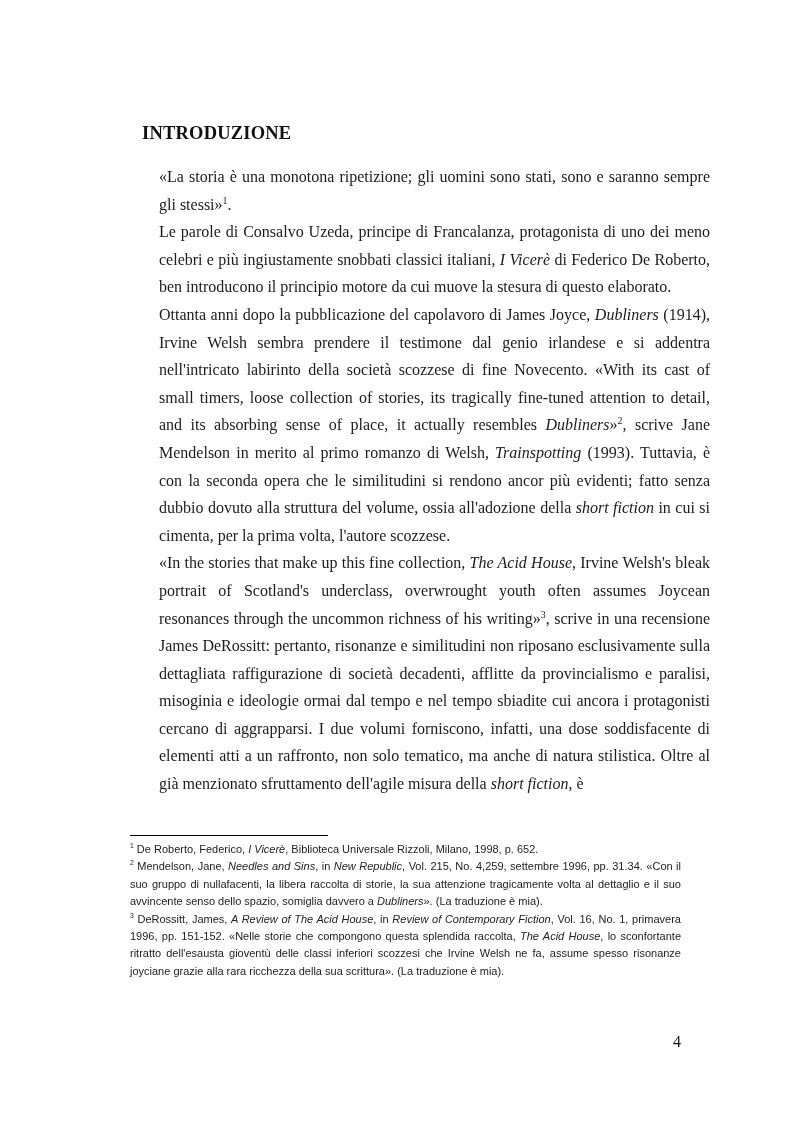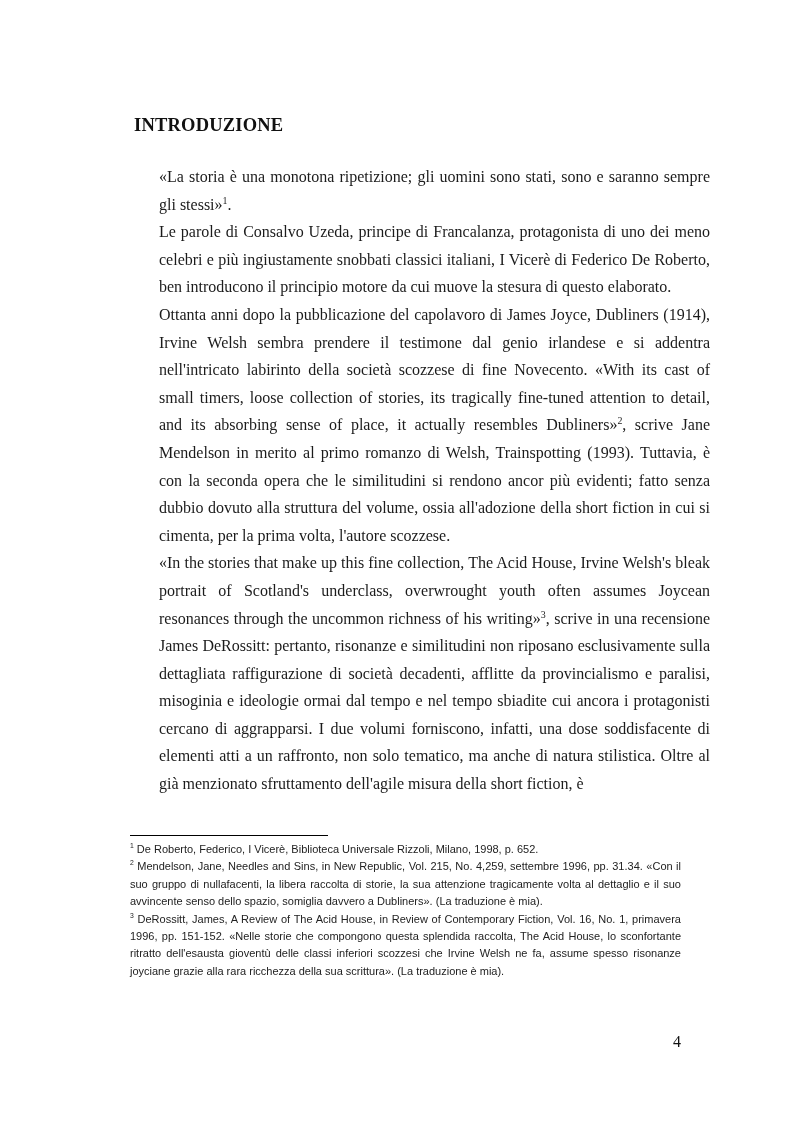--- a/index.html
+++ b/index.html
@@ -11,21 +11,21 @@
     color: #1b1b1b;
     overflow: hidden;
   }
   .page {
     position: absolute; inset: 0;
     background: #ffffff;
   }
   .title {
     position: absolute;
     left: 130px; top: 111px;
-    margin: 4px;
+    margin: 12px;
     font-size: 18.5px;
     font-weight: 700;
     letter-spacing: 0.2px;
     color: #111111;
   }
   .body-text {
     position: absolute;
     left: 130px; top: 163px;
     width: 551px;
     margin-left: 29px;
@@ -62,21 +62,21 @@
     hyphens: none;
   }
   .page-number {
     position: absolute;
     left: 130px; top: 1033px;
     width: 551px;
     text-align: right;
     font-size: 16px;
     color: #111111;
   }
-  .italic { }
+  .italic { font-style: italic; }
 </style>
 </head>
 <body>
 
 <div class="page">
 
   <h1 class="title">INTRODUZIONE</h1>
 
   <div class="body-text">
       <p><span>«La storia è una monotona ripetizione; gli uomini sono stati, sono e saranno sempre gli stessi»</span><sup>1</sup><span>.</span></p>

